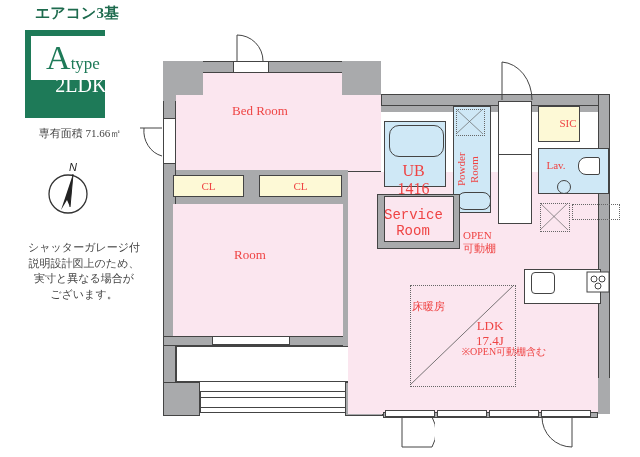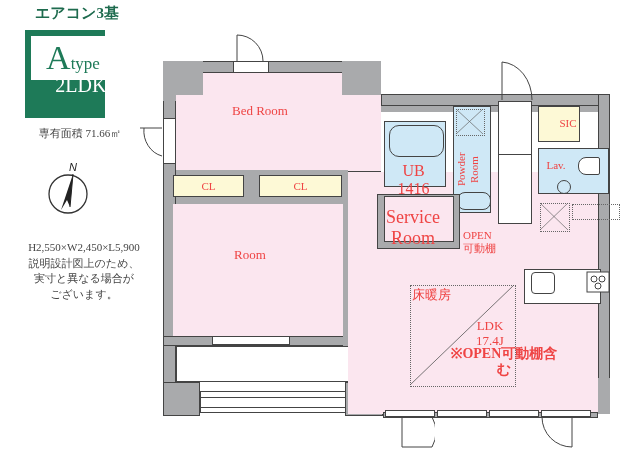--- a/index.html
+++ b/index.html
@@ -42,21 +42,21 @@
 <div class="abs compass">
   <svg width="46" height="58" viewBox="0 0 46 58">
     <circle cx="23" cy="34" r="19" fill="none" stroke="#333" stroke-width="1.3"></circle>
     <polygon points="28,14 16,50 22,40 25,47" fill="#222"></polygon>
     <line x1="28" y1="14" x2="25" y2="47" stroke="#222" stroke-width="1"></line>
     <text x="24" y="11" font-size="11" font-style="italic" font-family="Liberation Sans, sans-serif" fill="#222">N</text>
   </svg>
 </div>
 
 <div class="abs note">
-  <div>H2,550×W2,450×L5,900</div>
+  <div>シャッターガレージ付</div>
   <div>説明設計図上のため、</div>
   <div>実寸と異なる場合が</div>
   <div>ございます。</div>
 </div>
 
 <div class="abs" style="left:0;top:0;width:640px;height:457px;">
 
   <div class="abs wall" style="left:163px;top:61px;width:13px;height:355px;"></div>
   <div class="abs wall" style="left:163px;top:61px;width:218px;height:12px;"></div>
   <div class="abs wall" style="left:163px;top:61px;width:40px;height:40px;border:none;background:#a9aaac;"></div>
@@ -114,26 +114,26 @@
       <path d="M2,0 L2,30 L32,30 M32,30 A30,30 0 0 0 32,0" fill="none" stroke="#444"></path>
     </svg>
   <svg class="abs" style="left:540px;top:417px;" width="35" height="32">
       <path d="M32,0 L32,30 M32,30 A30,30 0 0 1 2,0" fill="none" stroke="#444"></path>
     </svg>
 
   <div class="abs" style="left:410px;top:285px;width:104px;height:100px;border:1px dotted #666;"></div>
   <svg class="abs" style="left:410px;top:285px;" width="104" height="100">
       <line x1="0" y1="100" x2="104" y2="0" stroke="#555" stroke-width="0.8"></line>
     </svg>
-  <div class="label" style="left:412px;top:288px;font-size:13px;">床暖房</div>
+  <div class="label" style="left:412px;top:300px;font-size:11px;">床暖房</div>
   <div class="label" style="left:440px;top:319px;width:100px;font-size:13px;">
     <div>LDK</div>
     <div>17.4J</div>
   </div>
-  <div class="label" style="left:444px;top:346px;width:120px;font-size:14px;font-weight:bold;">※OPEN可動棚含む</div>
+  <div class="label" style="left:444px;top:346px;width:120px;font-size:10px;">※OPEN可動棚含む</div>
 
   <div class="abs" style="left:524px;top:269px;width:75px;height:33px;border:1px solid #444;background:#fff;"></div>
   <div class="abs" style="left:531px;top:272px;width:22px;height:20px;border:1px solid #444;border-radius:4px;"></div>
 
   <svg class="abs" style="left:586px;top:271px;" width="24" height="22">
       <rect x="1" y="1" width="22" height="20" fill="#fff" stroke="#444"></rect>
       <circle cx="8" cy="8" r="3" fill="none" stroke="#444"></circle>
       <circle cx="16" cy="8" r="3" fill="none" stroke="#444"></circle>
       <circle cx="12" cy="15" r="3" fill="none" stroke="#444"></circle>
     </svg>
@@ -175,21 +175,21 @@
   <div class="abs room cream" style="left:538px;top:106px;width:42px;height:36px;border:1px solid #444;"></div>
   <div class="label" style="left:538px;top:117px;width:60px;font-size:11px;">SIC</div>
 
   <div class="abs room blue" style="left:538px;top:148px;width:71px;height:46px;border:1px solid #444;"></div>
   <div class="label" style="left:541px;top:159px;width:30px;font-size:11px;">Lav.</div>
   <div class="abs" style="left:578px;top:157px;width:20px;height:16px;border:1px solid #444;border-radius:8px 2px 2px 8px;background:#fff;"></div>
   <div class="abs" style="left:557px;top:180px;width:12px;height:12px;border:1px solid #444;border-radius:50%;"></div>
 
   <div class="abs wall" style="left:377px;top:194px;width:83px;height:55px;"></div>
   <div class="abs room pink" style="left:384px;top:196px;width:70px;height:46px;border:1px solid #444;"></div>
-  <div class="label" style="left:384px;top:207px;width:58px;font-size:18px;">
+  <div class="label" style="left:384px;top:207px;width:58px;font-size:14px;font-family:Liberation Mono, monospace;">
     <div>Service</div>
     <div>Room</div>
   </div>
   <div class="label" style="left:463px;top:229px;width:40px;font-size:11px;text-align:left;">
     <div>OPEN</div>
     <div>可動棚</div>
   </div>
 </div>
 
 </body></html>

